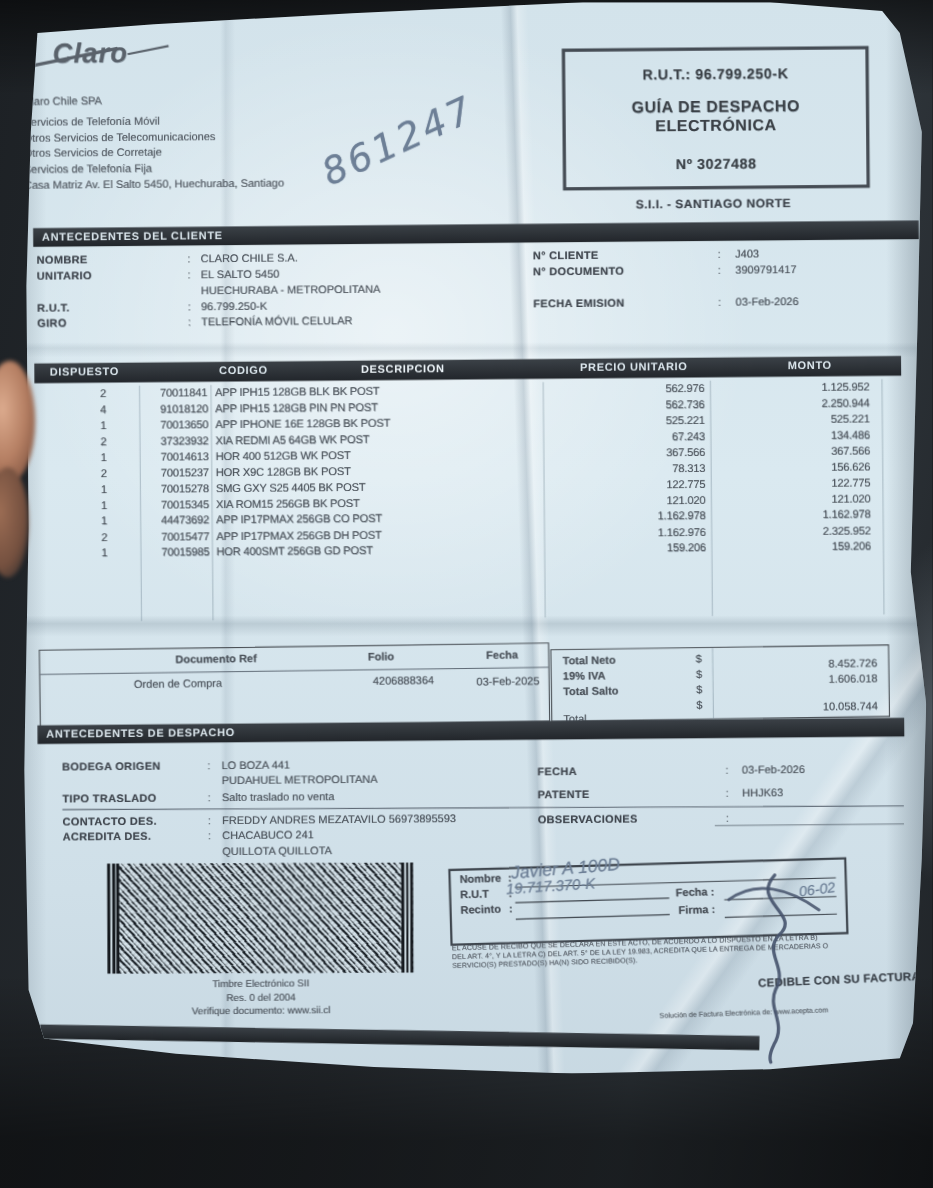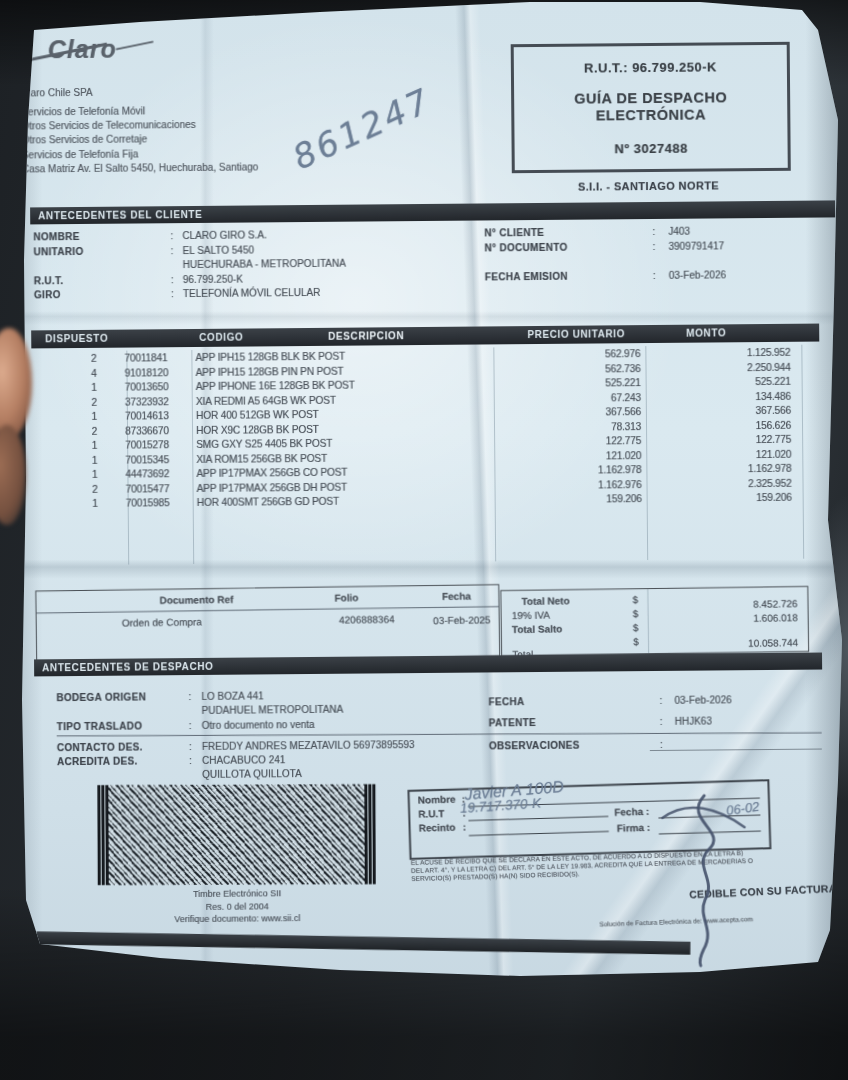--- a/index.html
+++ b/index.html
@@ -33,21 +33,21 @@
   .lbl{font-weight:bold;color:#3f454d;letter-spacing:.3px;}
   .frow{position:absolute;height:14px;white-space:nowrap;font-size:10px;}
   .frow .lbl,.frow .sep,.frow .val{position:absolute;white-space:nowrap;}
   .cl .sep{left:137px}.cl .val{left:149px}
   .cr .sep{left:168px}.cr .val{left:184px}
   .dl .sep{left:132px}.dl .val{left:145px}
   .dr .sep{left:171px}.dr .val{left:186px}
   .trow{position:absolute;left:0;width:848px;height:14px;font-size:10.2px;color:#4a5159;letter-spacing:-.2px;}
   .trow span{position:absolute;white-space:nowrap;}
   .cq{left:40px;width:58px;text-align:right;}
-  .cc{left:126px;}
+  .cc{left:147px;}
   .cd{left:197px;}
   .cu{left:498px;width:144px;text-align:right;}
   .cm{left:644px;width:148px;text-align:right;}
   .vline{position:absolute;width:1px;background:rgba(110,130,145,.42);}
   .hline{position:absolute;height:1.4px;background:rgba(68,78,90,.8);}
   .hand{color:#6d7f96;font-style:italic;text-shadow:0 0 1px rgba(109,127,150,.6);}
   .rutbox{position:absolute;left:515px;top:45px;width:273px;height:123px;border:3px solid #454c54;
     text-align:center;color:#3a4046;font-weight:bold;letter-spacing:.5px;}
   .rutbox div{position:absolute;width:100%;}
   .refbox{position:absolute;left:35px;top:586px;width:462px;height:70px;border:1.5px solid #4a5056;transform:rotate(-0.3deg);font-size:10px;}
@@ -107,21 +107,21 @@
       <div class="abs" style="left:515px;top:182px;width:273px;text-align:center;font-size:11px;font-weight:bold;color:#3c424a;letter-spacing:.4px;">
         <span>S.I.I. - SANTIAGO NORTE</span>
       </div>
 
       <div class="bar" style="left:33px;top:204px;width:805px;height:17px;">
         <span style="left:8px;">ANTECEDENTES DEL CLIENTE</span>
       </div>
       <div class="frow cl" style="left:36px;top:228px;width:430px;">
         <span class="lbl">NOMBRE</span>
           <span class="sep">:</span>
-          <span class="val">CLARO GIRO S.A.</span>
+          <span class="val">CLARO CHILE S.A.</span>
       </div>
       <div class="frow cl" style="left:36px;top:243px;width:430px;">
         <span class="lbl">UNITARIO</span>
           <span class="sep">:</span>
           <span class="val">EL SALTO 5450</span>
       </div>
       <div class="frow cl" style="left:36px;top:257px;width:430px;">
         <span class="lbl"></span>
           <span class="sep"></span>
           <span class="val">HUECHURABA - METROPOLITANA</span>
@@ -150,21 +150,21 @@
         <span class="lbl">FECHA EMISION</span>
           <span class="sep">:</span>
           <span class="val">03-Feb-2026</span>
       </div>
 
       <div class="bar" style="left:33px;top:327px;width:788px;height:18px;">
         <span style="left:14px;">DISPUESTO</span>
         <span style="left:168px;">CODIGO</span>
         <span style="left:255px;width:160px;text-align:center;color:#eef5f9;">DESCRIPCION</span>
         <span style="left:465px;width:160px;text-align:center;">PRECIO UNITARIO</span>
-        <span style="left:655px;width:70px;text-align:left;">MONTO</span>
+        <span style="left:655px;width:70px;text-align:right;">MONTO</span>
       </div>
       <div class="vline" style="left:128px;top:348px;height:214px;"></div>
       <div class="vline" style="left:193px;top:348px;height:214px;"></div>
       <div class="vline" style="left:495px;top:348px;height:214px;"></div>
       <div class="vline" style="left:647px;top:348px;height:214px;"></div>
       <div class="vline" style="left:803px;top:348px;height:214px;"></div>
 
       <div class="trow" style="top:350px;">
           <span class="cq">2</span>
           <span class="cc">70011841</span>
@@ -195,21 +195,21 @@
         </div>
       <div class="trow" style="top:408px;">
           <span class="cq">1</span>
           <span class="cc">70014613</span>
           <span class="cd">HOR 400 512GB WK POST</span>
           <span class="cu">367.566</span>
           <span class="cm">367.566</span>
         </div>
       <div class="trow" style="top:423px;">
           <span class="cq">2</span>
-          <span class="cc">87336670</span>
+          <span class="cc">70015237</span>
           <span class="cd">HOR X9C 128GB BK POST</span>
           <span class="cu">78.313</span>
           <span class="cm">156.626</span>
         </div>
       <div class="trow" style="top:437px;">
           <span class="cq">1</span>
           <span class="cc">70015278</span>
           <span class="cd">SMG GXY S25 4405 BK POST</span>
           <span class="cu">122.775</span>
           <span class="cm">122.775</span>
@@ -247,22 +247,22 @@
         <span style="left:90px;top:5px;width:140px;text-align:center;font-weight:600;">Documento Ref</span>
         <span style="left:260px;top:5px;width:100px;text-align:center;font-weight:600;">Folio</span>
         <span style="left:380px;top:5px;width:80px;text-align:center;font-weight:600;">Fecha</span>
         <div class="hline" style="left:0;top:21px;width:100%;"></div>
         <span style="left:55px;top:27px;width:140px;text-align:center;">Orden de Compra</span>
         <span style="left:270px;top:27px;width:120px;text-align:center;">4206888364</span>
         <span style="left:380px;top:29px;width:90px;text-align:center;">03-Feb-2025</span>
       </div>
 
       <div class="totbox">
-        <span style="left:20px;top:5px;font-weight:600;">Total Neto</span>
-        <span style="left:10px;top:19px;font-weight:400;">19% IVA</span>
+        <span style="left:10px;top:5px;font-weight:600;">Total Neto</span>
+        <span style="left:10px;top:19px;font-weight:700;">19% IVA</span>
         <span style="left:10px;top:33px;font-weight:600;">Total Salto</span>
         <span style="left:10px;top:58px;font-weight:400;">Total</span>
         <span style="left:131px;top:5px;">$</span>
         <span style="left:131px;top:19px;">$</span>
         <span style="left:131px;top:33px;">$</span>
         <span style="left:131px;top:47px;">$</span>
         <div class="vline" style="left:146px;top:0;height:100%;"></div>
         <span style="left:156px;top:11px;width:140px;text-align:right;">8.452.726</span>
         <span style="left:156px;top:25px;width:140px;text-align:right;">1.606.018</span>
         <span style="left:156px;top:39px;width:140px;text-align:right;"></span>
@@ -278,21 +278,21 @@
           <span class="val">LO BOZA 441</span>
       </div>
       <div class="frow dl" style="left:55px;top:703px;width:440px;">
         <span class="lbl"></span>
           <span class="sep"></span>
           <span class="val">PUDAHUEL  METROPOLITANA</span>
       </div>
       <div class="frow dl" style="left:55px;top:718px;width:440px;">
         <span class="lbl">TIPO TRASLADO</span>
           <span class="sep">:</span>
-          <span class="val">Otro documento no venta</span>
+          <span class="val">Salto traslado no venta</span>
       </div>
       <div class="hline" style="left:55px;top:734px;width:765px;transform:rotate(.25deg);"></div>
       <div class="frow dl" style="left:55px;top:739px;width:440px;">
         <span class="lbl">CONTACTO DES.</span>
           <span class="sep">:</span>
           <span class="val">FREDDY ANDRES MEZATAVILO 56973895593</span>
       </div>
       <div class="frow dl" style="left:55px;top:753px;width:440px;">
         <span class="lbl">ACREDITA DES.</span>
           <span class="sep">:</span>

